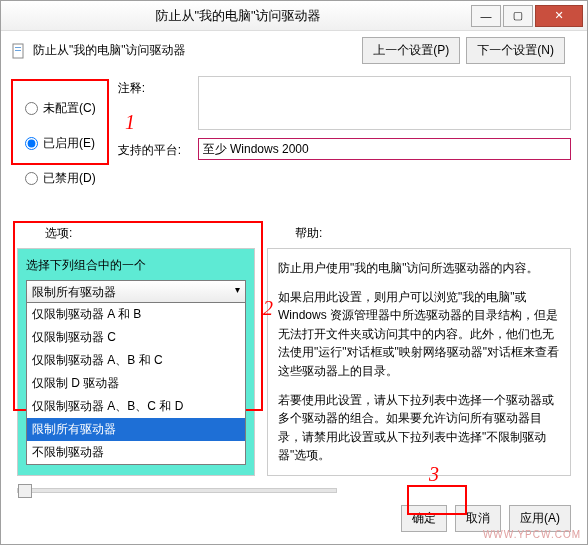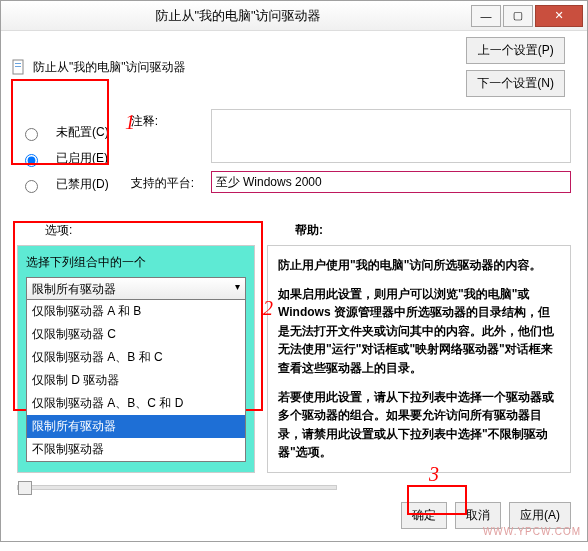--- a/index.html
+++ b/index.html
@@ -5,34 +5,34 @@
 * { box-sizing: border-box; margin: 0; padding: 0; }
 body { font-family: "Microsoft YaHei", SimSun, Arial, sans-serif; font-size: 12px; background: #fff; }
 .window { width: 588px; border: 1px solid #a0a0a0; background: #fff; position: relative; }
 .titlebar { height: 30px; background: linear-gradient(#fff, #f0f0f0); display: flex; align-items: center; padding: 0 4px; border-bottom: 1px solid #ddd; }
 .titlebar-title { flex: 1; text-align: center; font-size: 13px; }
 .titlebar-btns { display: flex; gap: 2px; margin-left: auto; }
 .tb-btn { width: 30px; height: 22px; border: 1px solid #aaa; background: #f5f5f5; display: flex; align-items: center; justify-content: center; font-size: 11px; }
 .tb-close { background: #c94f3e; color: #fff; border-color: #a03f30; width: 48px; }
 .header-row { display: flex; align-items: center; padding: 6px 10px; gap: 6px; }
 .header-icon { width: 16px; height: 16px; }
-.top-buttons { margin-left: auto; display: flex; gap: 6px; padding-right: 12px; flex-direction: column; }
+.top-buttons { margin-left: auto; display: flex; gap: 6px; padding-right: 12px; }
 .btn { padding: 4px 10px; border: 1px solid #adadad; background: #f0f0f0; font-size: 12px; cursor: pointer; }
 .config-area { display: flex; padding: 6px 16px 10px 16px; gap: 14px; }
 .radio-group { padding: 6px 8px; }
-.radio-row { display: flex; align-items: flex-end; gap: 18px; margin: 9px 0; }
+.radio-row { display: flex; align-items: center; gap: 5px; margin: 18px 0; }
 .radio-row input { margin: 0; }
 .right-col { flex: 1; }
 .field-row { display: flex; align-items: flex-start; gap: 8px; margin-bottom: 8px; }
 .field-label { width: 72px; padding-top: 4px; }
 .comment-box { flex: 1; height: 54px; border: 1px solid #ccc; background: #fff; padding: 3px; font-size: 12px; resize: none; }
 .platform-box { flex: 1; height: 22px; border: 1px solid #be185d; padding: 2px 4px; font-size: 12px; }
 .lower { display: flex; padding: 0 16px 8px 16px; gap: 12px; }
 .options-col { width: 238px; }
-.help-col { flex: 1; font-weight: bold; }
+.help-col { flex: 1; }
 .sect-label { padding: 4px 0 6px 0; margin-left: 28px; }
 .options-panel { border: 1px solid #ccc; background: #5eead4; height: 228px; padding: 8px; }
 .options-panel .opts-title { margin-bottom: 6px; }
 .dropdown { position: relative; }
 .dd-selected { border: 1px solid #7c7c7c; background: linear-gradient(#fff,#eaeaea); padding: 3px 18px 3px 5px; position: relative; }
 .dd-selected::after { content: "▾"; position: absolute; right: 5px; top: 3px; font-size: 10px; }
 .dd-list { position: absolute; left: 0; top: 22px; width: 100%; border: 1px solid #7c7c7c; background: #fff; z-index: 10; }
 .dd-item { padding: 3px 5px; }
 .dd-item.sel { background: #1e6fd6; color: #fff; }
 .help-panel { border: 1px solid #ccc; background: #fff; height: 228px; padding: 10px; overflow-y: auto; font-size: 12px; line-height: 1.55; }

